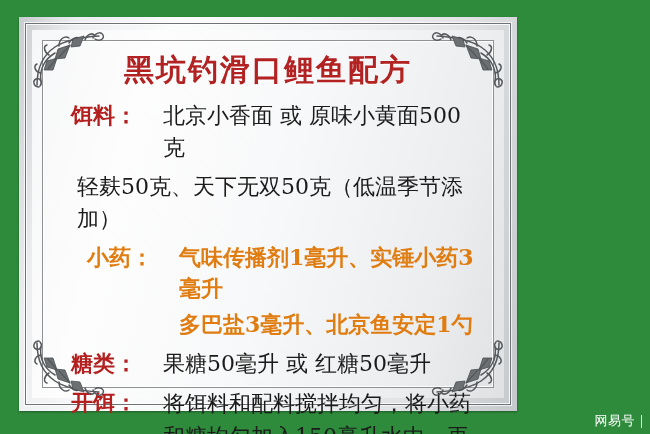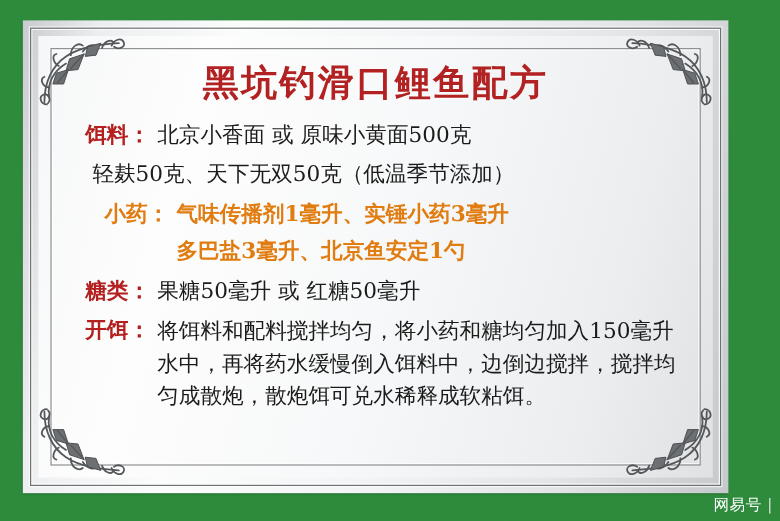--- a/index.html
+++ b/index.html
@@ -21,21 +21,21 @@
     height: 434px;
     background: #2e8b3c;
     box-sizing: border-box;
   }
 
   
   .plaque {
     position: absolute;
     left: 19px;
     top: 17px;
-    width: 588px;
+    width: 498px;
     height: 394px;
     box-sizing: border-box;
     background: linear-gradient(100deg,
                  #c9ccce 0%,
                  #eceef0 10%,
                  #fbfcfc 28%,
                  #f2f3f4 55%,
                  #e2e4e6 78%,
                  #c6c9cb 100%);
     box-shadow: 0 1px 2px rgba(0,0,0,0.35);
@@ -108,22 +108,23 @@
     text-shadow: 0 1px 0 rgba(255,255,255,0.8);
     font-family: "DejaVu Serif", "Liberation Serif", serif;
   }
 
   .rows { padding: 0 6px 0 22px; }
 
   .row {
     display: flex;
     align-items: baseline;
     margin-bottom: 7px;
-    font-size: 18px;
+    font-size: 22px;
     line-height: 1.45;
+    gap: 20px;
   }
   .row-label {
     flex: 0 0 auto;
     font-weight: bold;
     white-space: nowrap;
     font-family: "DejaVu Serif", "Liberation Serif", serif;
   }
   .row-label.red    { color: #b3201f; }
   .row-label.orange { color: #e07c10; }
 

